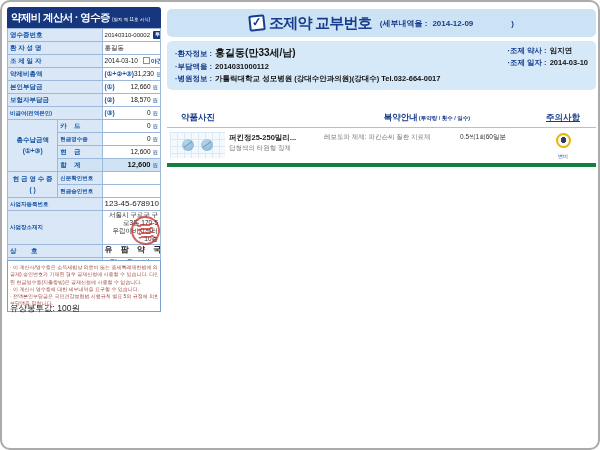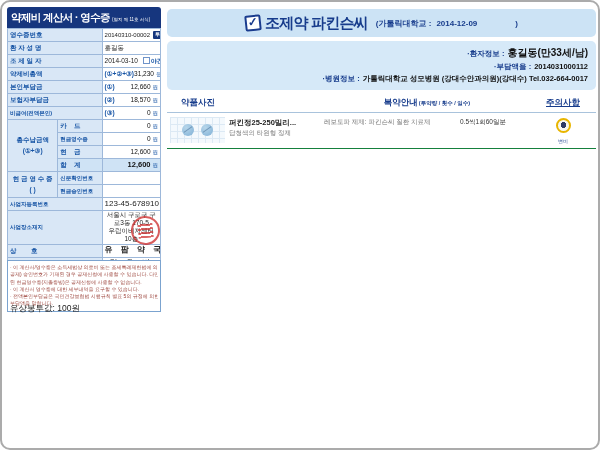--- a/index.html
+++ b/index.html
@@ -20,21 +20,21 @@
   .sub{float:left;color:#1553a4;font-weight:bold;}
   .unit{color:#1553a4;margin-left:2px;font-size:5.5px;}
   .num{color:#111;}
   tr.hl td{background:#cfe3f5;}
   tr.hl .num{font-weight:bold;font-size:7.5px;}
   .chip{display:inline-block;background:#16367e;color:#fff;font-size:5px;font-weight:bold;
         padding:1px 2px;margin:0 2px 0 3px;border-radius:1px;vertical-align:1px;}
   .cb{display:inline-block;width:5px;height:5px;border:1px solid #6e93c9;background:#fff;
       margin:0 1px 0 5px;vertical-align:-1px;}
   .cb-lab{color:#1553a4;font-weight:bold;font-size:6px;}
-  td.center{text-align:center;}
+  td.center{text-align:right;}
   td.wrap{white-space:normal;line-height:1.25;height:20px;}
   td.big{font-size:8px;font-weight:bold;letter-spacing:3px;text-align:center;}
   td.pre{white-space:pre;}
   .stamp{position:absolute;right:1px;top:209px;width:25px;height:25px;border:2px solid rgba(204,43,43,.85);
          border-radius:50%;transform:rotate(-6deg);opacity:.9;display:flex;align-items:center;justify-content:center;}
   .stamp-inner{width:15px;height:15px;
      background:repeating-linear-gradient(0deg,rgba(204,43,43,.8) 0 2px,rgba(255,255,255,0) 2px 4px);}
   .disclaimer{position:absolute;left:5px;top:258px;width:154px;box-sizing:border-box;
               border:1px solid #7ba3cf;padding:3px 2px;background:#fff;}
   .disclaimer div{font-size:5px;color:#9a4038;line-height:1.45;white-space:nowrap;overflow:hidden;}
@@ -46,31 +46,31 @@
             justify-content:center;}
   .g-check{width:12px;height:12px;background:#fff;border:2px solid #1a3c8e;border-radius:2px;
            color:#1a3c8e;font-weight:bold;font-size:12px;line-height:11px;text-align:center;
            transform:rotate(-6deg);margin-right:4px;}
   .g-title{font-size:15px;font-weight:bold;color:#173c8c;letter-spacing:-0.8px;}
   .g-next{font-size:8px;font-weight:bold;color:#173c8c;margin-left:8px;}
   .g-next .date{margin-left:5px;}
   .g-close{display:inline-block;margin-left:38px;}
   .g-info{margin-top:4px;background:#d6e9f8;border-radius:5px;padding:4px 8px 5px;position:relative;
           min-height:35px;box-sizing:border-box;}
-  .g-line{font-size:7.5px;color:#173c8c;font-weight:bold;line-height:1.6;white-space:nowrap;text-align:right;}
+  .g-line{font-size:7.5px;color:#173c8c;font-weight:bold;line-height:1.6;white-space:nowrap;}
   .g-val{color:#111;margin-left:3px;}
   .g-val.big{font-size:10px;}
   .g-right{position:absolute;right:8px;top:4px;}
-  .g-table{margin-top:3px;}
+  .g-table{margin-top:18px;}
   .g-thead,.g-row{display:grid;grid-template-columns:62px 95px 136px 70px 1fr;}
   .g-thead{padding:4px 0 3px;border-bottom:1px solid #a9c3dc;}
   .h{font-size:8.5px;font-weight:bold;color:#173c8c;text-align:center;white-space:nowrap;}
   .h3{grid-column:3/5;}
   .h3 small{font-size:5.5px;margin-left:1px;}
-  .g-row{padding:4px 0 3px;border-bottom:1px solid #15803d;min-height:28px;align-items:start;}
+  .g-row{padding:4px 0 3px;border-bottom:4px solid #15803d;min-height:28px;align-items:start;}
   .c-photo{width:55px;height:26px;margin-left:3px;background-color:#f4f9fd;
            background-image:linear-gradient(#dce9f4 1px,transparent 1px),
                             linear-gradient(90deg,#dce9f4 1px,transparent 1px);
            background-size:7px 7px;display:flex;align-items:center;justify-content:center;gap:7px;}
   .pill{display:inline-block;}
   .pill.round{width:12px;height:12px;border-radius:50%;position:relative;
               background:radial-gradient(circle at 35% 30%,#b7d6ea,#7fb0d6);}
   .pill.round::after{content:"";position:absolute;left:1px;top:5px;width:10px;height:1px;
               background:rgba(70,110,150,.55);transform:rotate(-35deg);}
   .pill.oval{width:15px;height:8px;border-radius:4px;
@@ -200,35 +200,43 @@
     <div>· 이 계산서 영수증에 대한 세부내역을 요구할 수 있습니다.</div>
     <div>· 전액본인부담금은 국민건강보험법 시행규칙 별표 5의 규정에 의한 요양급여비용의 본인</div>
     <div>  부담액을 말합니다.</div>
   </div>
 
   <div class="envelope">유상봉투값: 100원</div>
 
   <div class="guide">
     <div class="g-header">
       <span class="g-check">✓</span>
-      <span class="g-title">조제약 파킨슨씨</span>
+      <span class="g-title">조제약 교부번호</span>
       <span class="g-next">
-        <span>(가톨릭대학교 :</span><span class="date">2014-12-09</span><span class="g-close">)</span>
+        <span>(세부내역을 :</span><span class="date">2014-12-09</span><span class="g-close">)</span>
       </span>
     </div>
 
     <div class="g-info">
       <div class="g-line">
         <span>·환자정보 :</span><span class="g-val big">홍길동(만33세/남)</span>
       </div>
       <div class="g-line">
         <span>·부담액을 :</span><span class="g-val">2014031000112</span>
       </div>
       <div class="g-line">
         <span>·병원정보 :</span><span class="g-val">가톨릭대학교 성모병원 (강대수안과의원)(강대수) Tel.032-664-0017</span>
+      </div>
+      <div class="g-right">
+        <div class="g-line">
+          <span>·조제 약사 :</span><span class="g-val">임지연</span>
+        </div>
+        <div class="g-line">
+          <span>·조제 일자 :</span><span class="g-val">2014-03-10</span>
+        </div>
       </div>
     </div>
 
     <div class="g-table">
       <div class="g-thead">
         <span class="h">약품사진</span>
         <span class="h h3">
           <span>복약안내</span><small>(투약량 / 횟수 / 일수)</small>
         </span>
         <span class="h" style="grid-column:5;text-decoration:underline;">주의사항</span>

